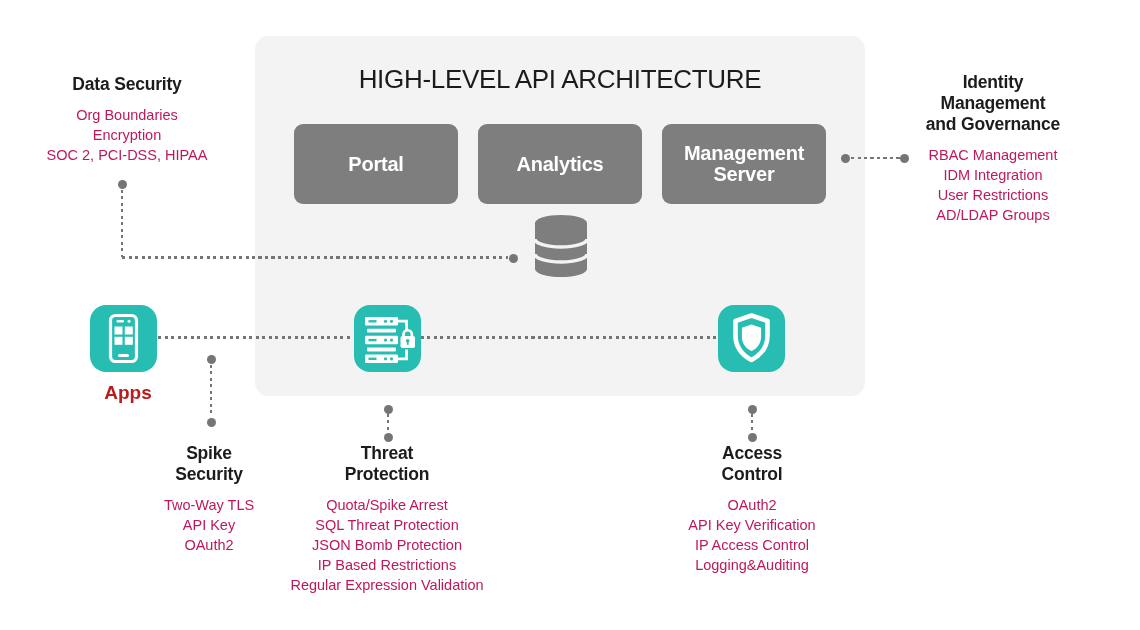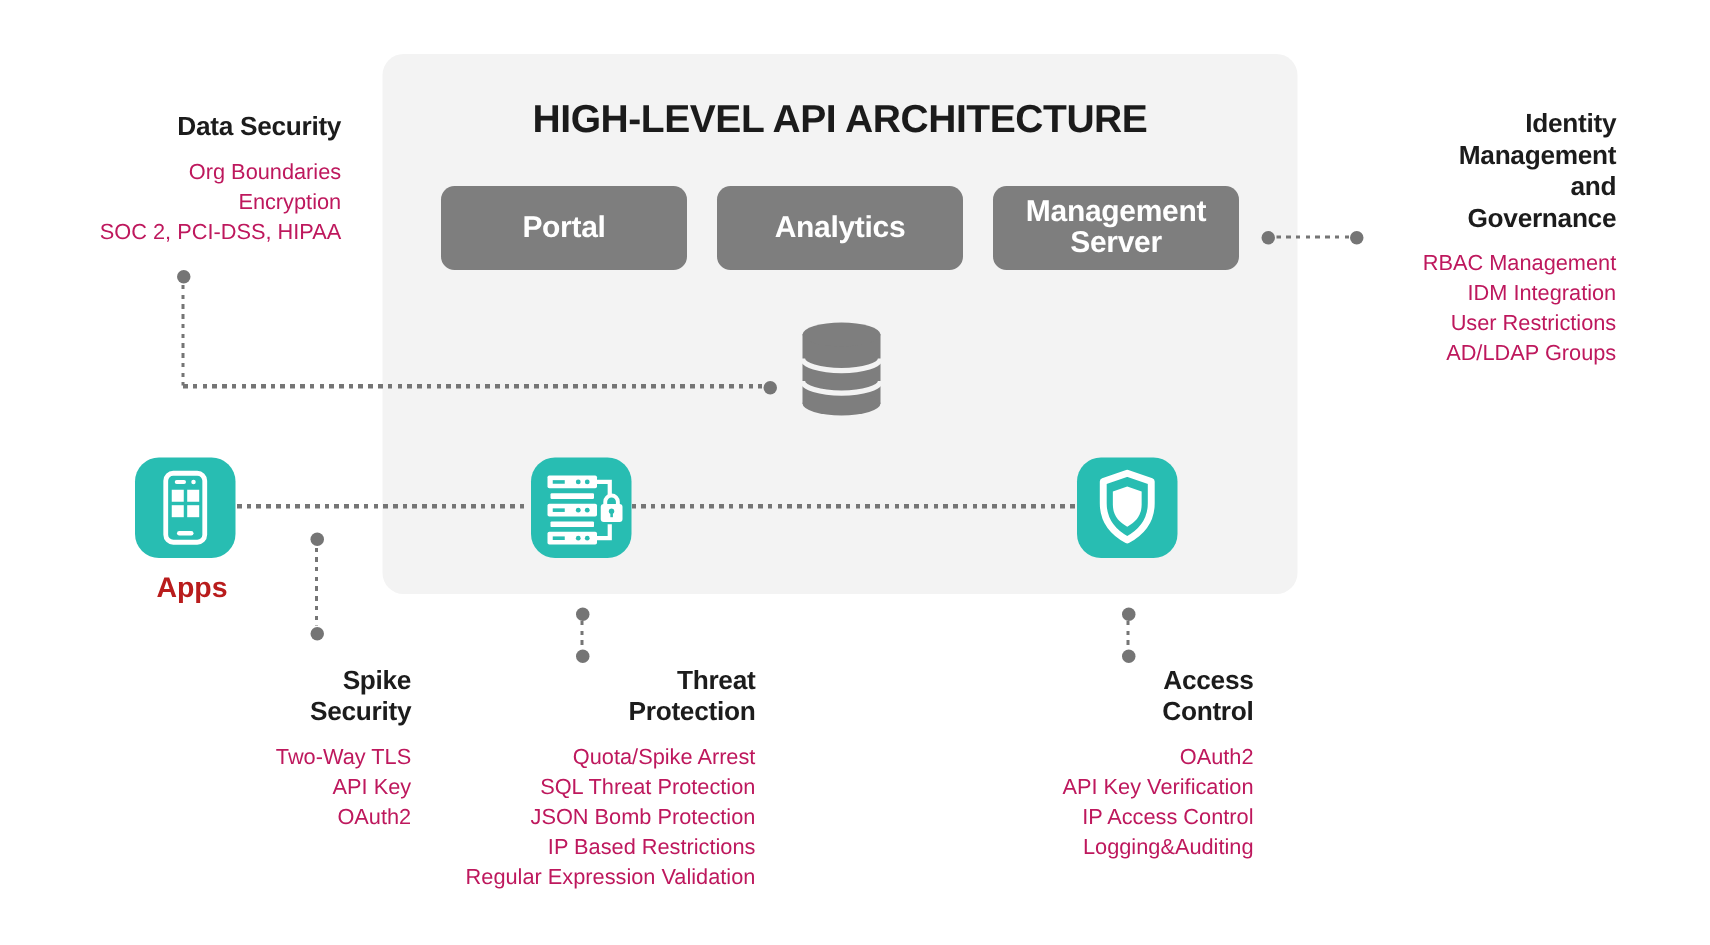--- a/index.html
+++ b/index.html
@@ -7,39 +7,39 @@
     width:1140px;height:630px;position:relative;overflow:hidden;
     background:#ffffff;
     font-family:"Liberation Sans", sans-serif;
   }
   .panel{
     position:absolute;left:255px;top:36px;width:610px;height:360px;
     background:#F3F3F3;border-radius:14px;
   }
   .title{
     position:absolute;left:560px;top:64px;transform:translateX(-50%);
-    margin:0;font-size:26px;font-weight:700;color:#1B1B1B;
+    margin:0;font-size:26px;font-weight:400;color:#1B1B1B;
     letter-spacing:-0.3px;white-space:nowrap;
   }
   .boxes{position:absolute;left:294px;top:124px;display:flex;gap:20px;}
   .gbox{
-    width:164px;height:56px;background:#7E7E7E;border-radius:9px;
+    width:164px;height:80px;background:#7E7E7E;border-radius:9px;
     display:flex;align-items:center;justify-content:center;
   }
   .gbox span{
     color:#fff;font-weight:700;font-size:20px;text-align:center;
     white-space:pre-line;line-height:21px;letter-spacing:-0.2px;
   }
   .ticon{
     position:absolute;width:67px;height:67px;background:#28BDB2;border-radius:16px;
     display:flex;align-items:center;justify-content:center;
   }
   .ticon svg{display:block;}
   .dbicon{position:absolute;left:534px;top:214px;}
-  .group{position:absolute;text-align:right;transform:translateX(-50%);margin-left:20px;}
+  .group{position:absolute;text-align:center;transform:translateX(-50%);}
   .group-title{
     font-size:17.5px;font-weight:800;color:#1C1C1C;white-space:pre-line;
     line-height:21px;letter-spacing:-0.2px;
   }
   .group-items{margin-top:10px;font-size:14.5px;color:#be185d;line-height:20px;white-space:nowrap;}
   .apps-label{
     position:absolute;left:128px;top:382px;transform:translateX(-50%);
     font-size:19px;font-weight:800;color:#b91c1c;
   }
   .dot{position:absolute;width:9px;height:9px;border-radius:50%;background:#757575;}

